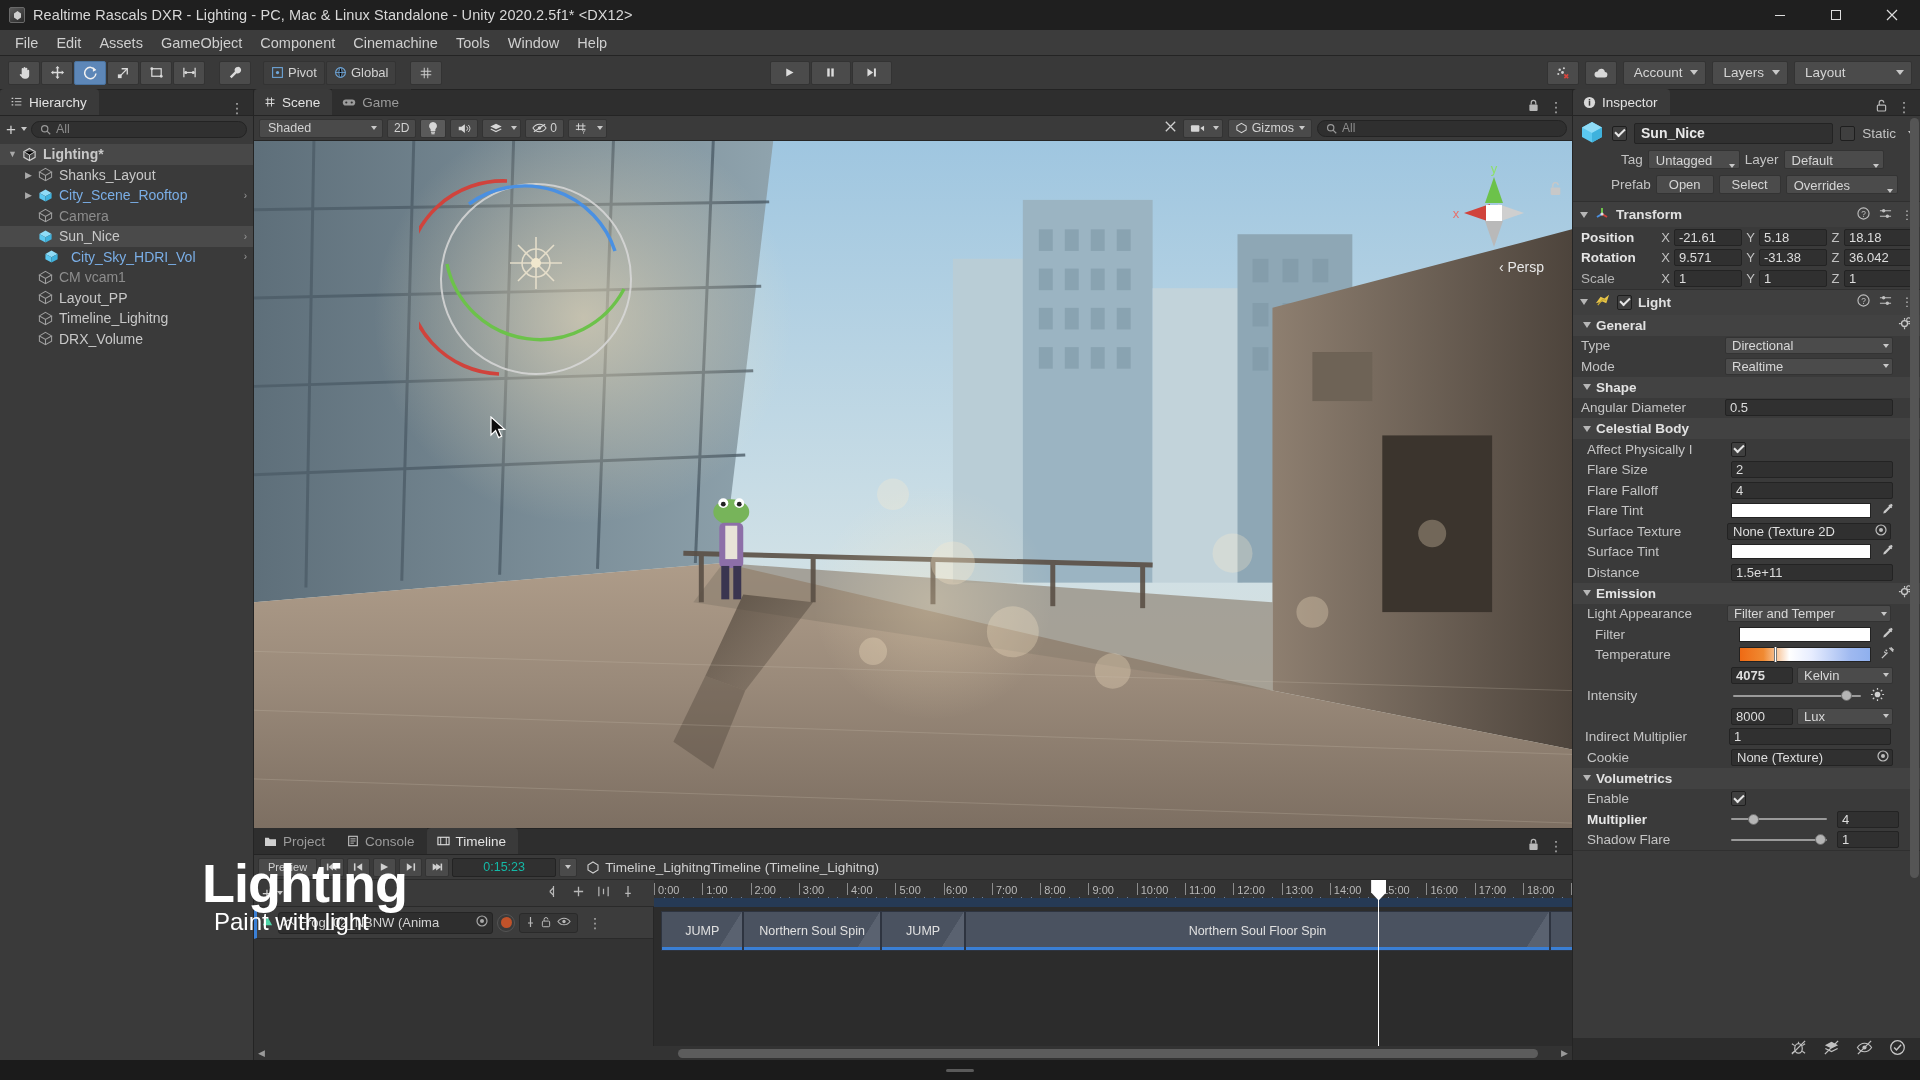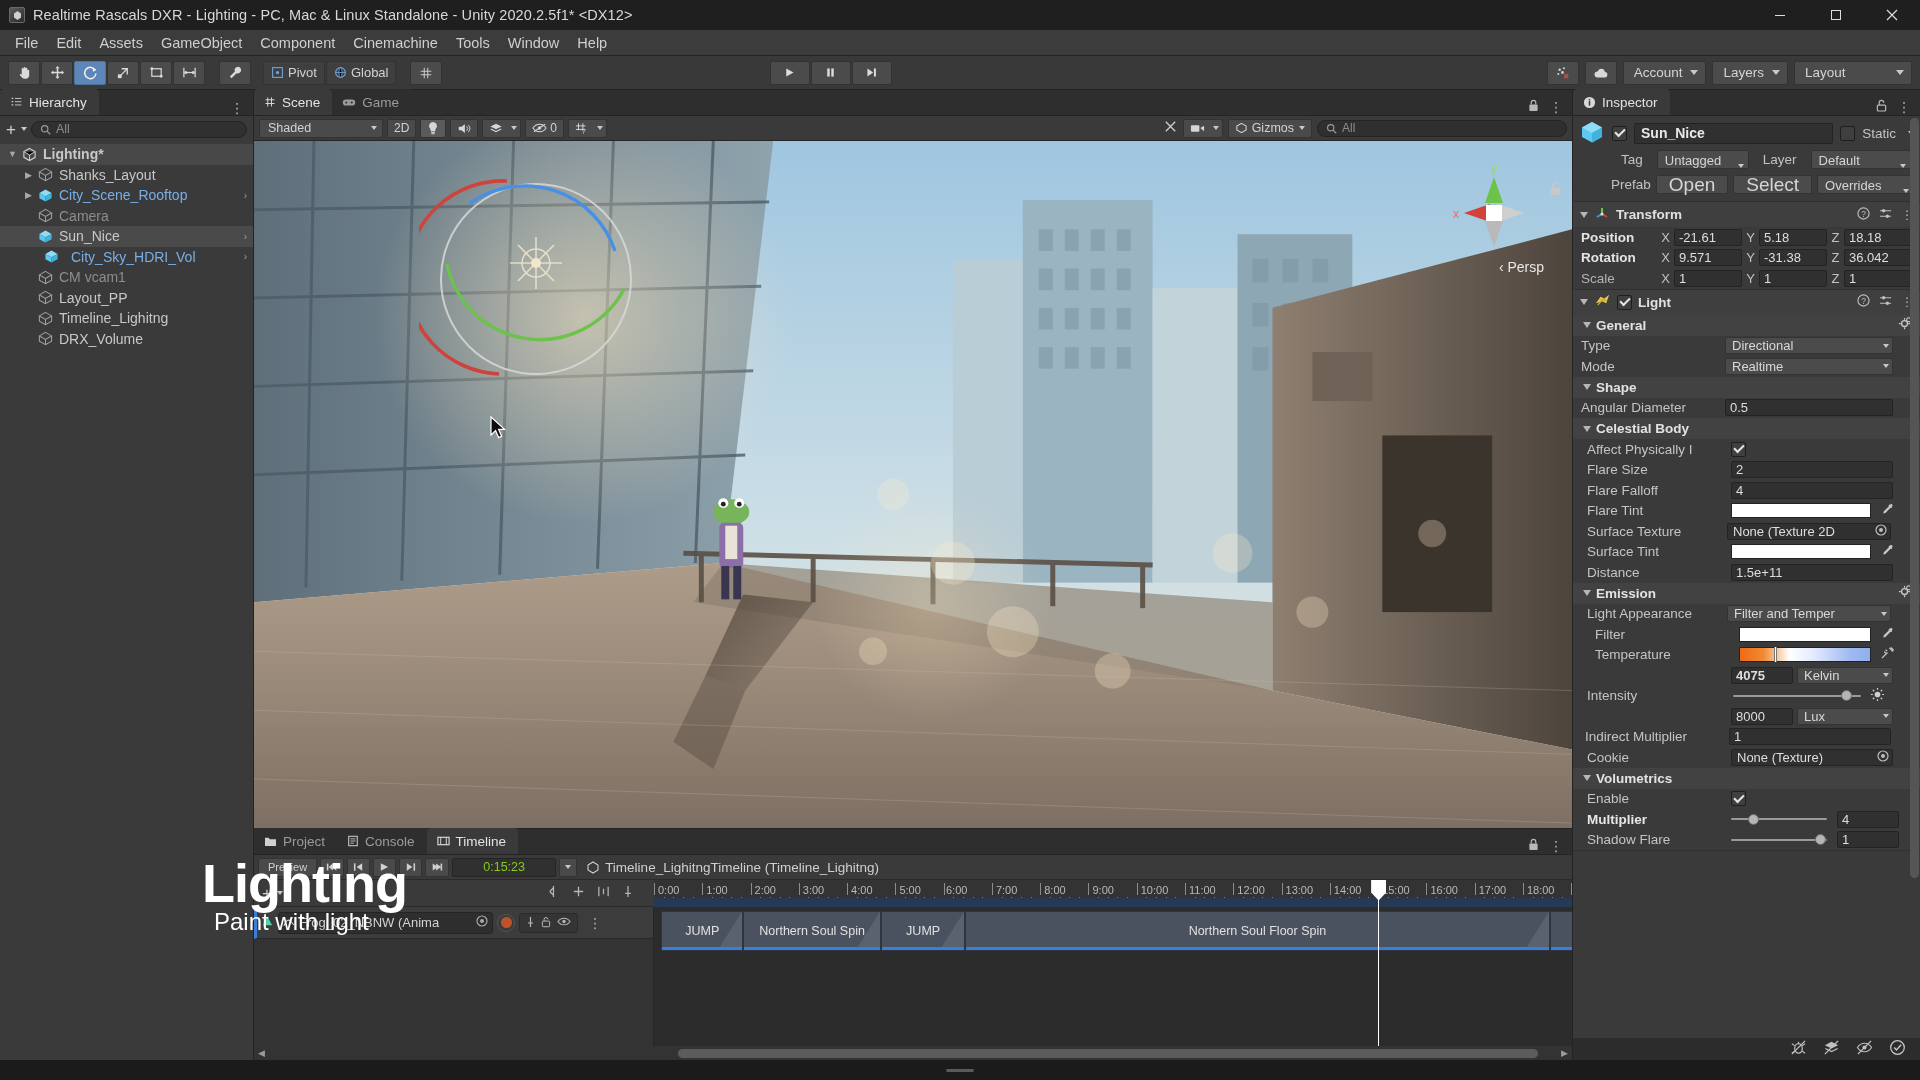--- a/index.html
+++ b/index.html
@@ -99,21 +99,21 @@
   .allsrch { width: 250px; height: 17px; background: #2f2f2f;border:1px solid #232323;border-radius:9px;
              display:flex;align-items:center;padding:0 8px;gap:5px;color:#8c8c8c;font-size:12px;}
   .viewport { flex:1; position:relative; overflow:hidden; background:#6f6258; min-height:0;}
 
   
   .bottom { height: 232px; background: #3a3a3a; display:flex; flex-direction:column; flex:none; border-top:1px solid #242424;}
   .tl-toolbar { height:25px; background:#3a3a3a; display:flex; align-items:center; padding:0 4px; gap:3px; border-bottom:1px solid #2a2a2a;}
   .tl-btn { height:19px;min-width:22px;padding:0 5px;background:#4a4a4a;border:1px solid #333;border-radius:2px;
             display:flex;align-items:center;justify-content:center;color:#d0d0d0;font-size:11px;}
   .tl-time { height:19px; width:104px; background:#303030;border:1px solid #232323;border-radius:2px;
-             display:flex;align-items:center;justify-content:center;color:#84cc16;font-size:12.5px;}
+             display:flex;align-items:center;justify-content:center;color:#14b8a6;font-size:12.5px;}
   .tl-asset { display:flex;align-items:center;gap:5px;font-size:13.5px;color:#d0d0d0;margin-left:6px;}
   .tl-second { height:27px; background:#3a3a3a; display:flex; align-items:center; border-bottom:1px solid #2a2a2a;}
   .tl-left-head { width:400px; display:flex;align-items:center;padding:0 8px; gap:6px; flex:none;}
   .tl-ruler { flex:1; position:relative; height:27px; background:#333; overflow:hidden;}
   .tl-body { flex:1; display:flex; min-height:0; }
   .tl-tracks-head { width:400px; background:#333; flex:none; border-right:1px solid #262626;}
   .tl-tracks { flex:1; background:#2c2c2c; position:relative; overflow:hidden;}
   .track-head { height:32px; background:#3c3c3c; display:flex;align-items:center; padding-left:4px; gap:4px; border-bottom:1px solid #2a2a2a; border-left:3px solid #3a7fd5;}
   .thname { height:22px; flex:1; max-width:215px; background:#2e2e2e;border:1px solid #242424;border-radius:3px;
             display:flex;align-items:center;padding:0 4px;gap:4px;font-size:13px;color:#d2d2d2;overflow:hidden;white-space:nowrap;}
@@ -135,27 +135,27 @@
 
   
   .insp-body { flex:1; overflow:hidden; background:#3a3a3a; position:relative;}
   .insp-head { padding: 4px 6px 5px 6px; background:#3a3a3a; border-bottom:1px solid #303030;}
   .ih-r1 { display:flex;align-items:center;gap:7px;height:26px;}
   .ih-name { flex:1; height:21px;background:#303030;border:1px solid #232323;border-radius:2px;
              display:flex;align-items:center;padding:0 6px;font-size:14px;color:#e8e8e8;font-weight:bold;}
   .ckbox { width:15px;height:15px;background:#3f3f3f;border:1px solid #1e1e1e;border-radius:2px;
            display:flex;align-items:center;justify-content:center;flex:none;}
   .ckbox.on::after{content:"";width:8px;height:4px;border-left:2px solid #e6e6e6;border-bottom:2px solid #e6e6e6;transform:rotate(-45deg) translate(1px,-1px);}
-  .ih-r2 { display:flex;align-items:center;gap:14px;height:23px;margin-top:2px;}
+  .ih-r2 { display:flex;align-items:center;gap:5px;height:23px;margin-top:2px;}
   .ih-r3 { display:flex;align-items:center;gap:5px;height:23px;margin-top:2px;}
   .f-lbl { font-size:13.5px;color:#c3c3c3;}
   .f-drop { height:19px;background:#4b4b4b;border:1px solid #333;border-radius:2px;
             display:flex;align-items:flex-end;padding:0 4px 0 7px;font-size:13px;color:#d5d5d5;}
   .f-btn { height:19px;background:#4b4b4b;border:1px solid #333;border-radius:2px;
-           display:flex;align-items:center;justify-content:center;padding:0 12px;font-size:19px;color:#d5d5d5;}
+           display:flex;align-items:center;justify-content:center;padding:0 12px;font-size:13px;color:#d5d5d5;}
   .comp { border-bottom:1px solid #303030;}
   .comp-head { height:25px;display:flex;align-items:center;gap:6px;padding:0 7px;background:#3f3f3f;}
   .comp-title { font-size:13.5px;color:#e0e0e0;font-weight:bold;}
   .comp-head .hicons{margin-left:auto;display:flex;align-items:center;gap:9px;color:#c0c0c0;font-size:12px;}
   .tri { width:0;height:0;border-left:4.5px solid transparent;border-right:4.5px solid transparent;border-top:6px solid #b6b6b6; flex:none;}
   .prow { height:20.5px; display:flex; align-items:center; padding-left:8px; gap:4px; font-size:13.5px;}
   .prow .pl { color:#c4c4c4; white-space:nowrap; overflow:hidden;}
   .fld { height:17px;background:#303030;border:1px solid #232323;border-radius:2px;
          display:flex;align-items:center;padding:0 4px;font-size:13px;color:#dedede;overflow:hidden;white-space:nowrap;}
   .axl { color:#c2c2c2;font-size:13px;width:9px;text-align:center;flex:none;}

